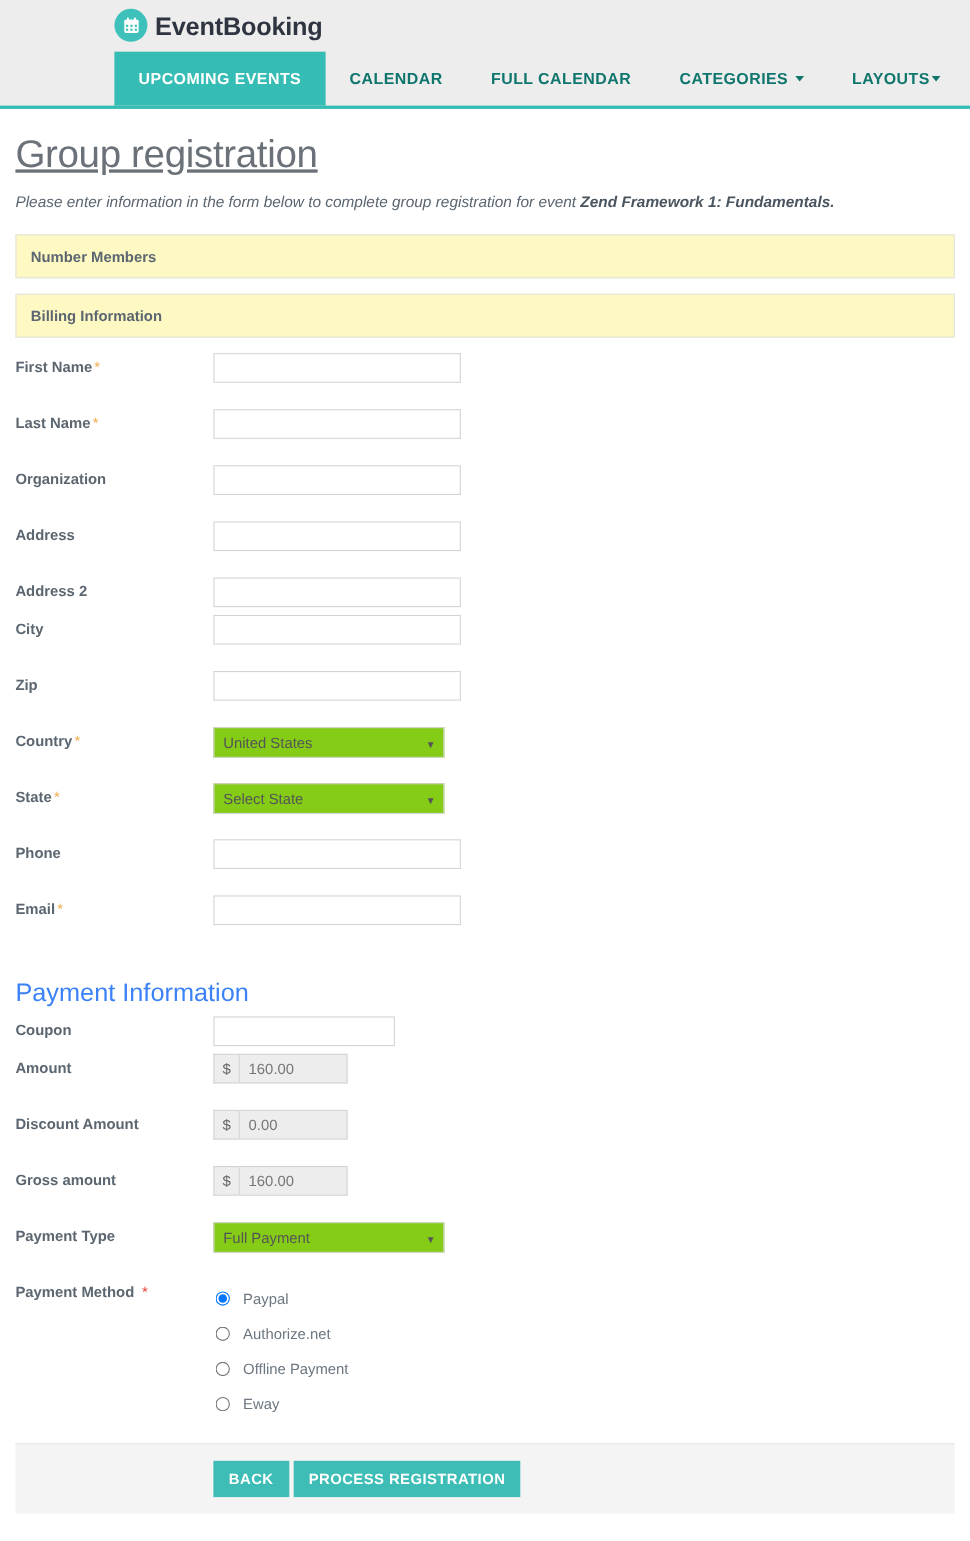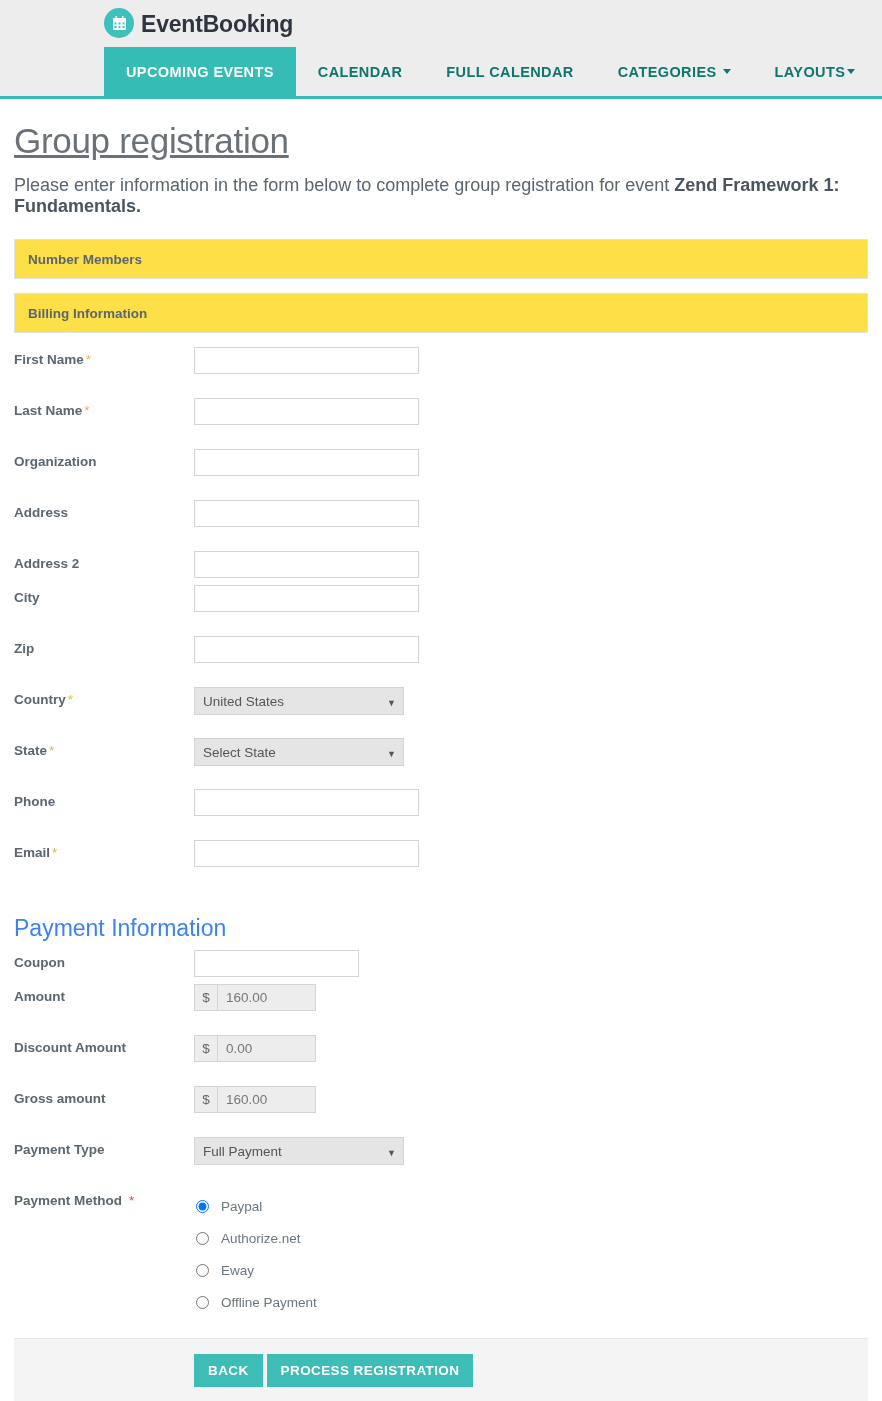--- a/index.html
+++ b/index.html
@@ -64,31 +64,32 @@
   .page { padding: 0 14px; }
   .page-title {
     font-size: 35px;
     font-weight: normal;
     color: #6b7178;
     margin: 22px 0 0 0;
     letter-spacing: -0.3px;
     text-decoration: underline;
   }
   .page-sub {
-    font-size: 18px;
+    font-size: 14px;
     color: #5a6570;
     margin: 14px 0 0 0;
+    font-style: italic;
   }
   .page-sub b { font-weight: bold; color: #4a5560; }
 
   
   .panels { margin-top: 22px; }
   .panel {
     border: 1px solid #e2e2e2;
-    background: #fde047;
+    background: #fef9c3;
     height: 40px;
     display: flex; align-items: center;
     padding: 0 13px;
     margin-bottom: 14px;
     cursor: pointer;
   }
   .panel-title { font-size: 13.5px; font-weight: bold; color: #5b6670; }
 
   
   .form { margin-top: 14px; }
@@ -122,21 +123,21 @@
     border-radius: 0;
     outline: none;
   }
   input.txt.coupon { width: 165px; }
 
   .selwrap { position: relative; width: 210px; height: 28px; }
   select.sel {
     -webkit-appearance: none; appearance: none;
     width: 100%; height: 100%;
     border: 1px solid #d4d4d4;
-    background: #e5e5e5;
+    background: #84cc16;
     font-family: "Liberation Sans", sans-serif;
     font-size: 13.5px;
     color: #555;
     padding: 0 22px 0 8px;
     border-radius: 0;
     outline: none;
   }
   .sel-arrow {
     position: absolute; right: 8px; top: 50%;
     margin-top: -2px;
@@ -397,25 +398,25 @@
           <label class="radio-row">
             <input type="radio" name="paymethod" checked="" style="">
             <span class="radio-label">Paypal</span>
           </label>
           <label class="radio-row">
             <input type="radio" name="paymethod" style="">
             <span class="radio-label">Authorize.net</span>
           </label>
           <label class="radio-row">
             <input type="radio" name="paymethod" style="">
-            <span class="radio-label">Eway</span>
+            <span class="radio-label">Offline Payment</span>
           </label>
           <label class="radio-row">
             <input type="radio" name="paymethod" style="">
-            <span class="radio-label">Offline Payment</span>
+            <span class="radio-label">Eway</span>
           </label>
         </div>
       </div>
     </div>
 
     <div class="form-footer">
       <button class="btn">BACK</button>
       <button class="btn">PROCESS REGISTRATION</button>
     </div>
 

